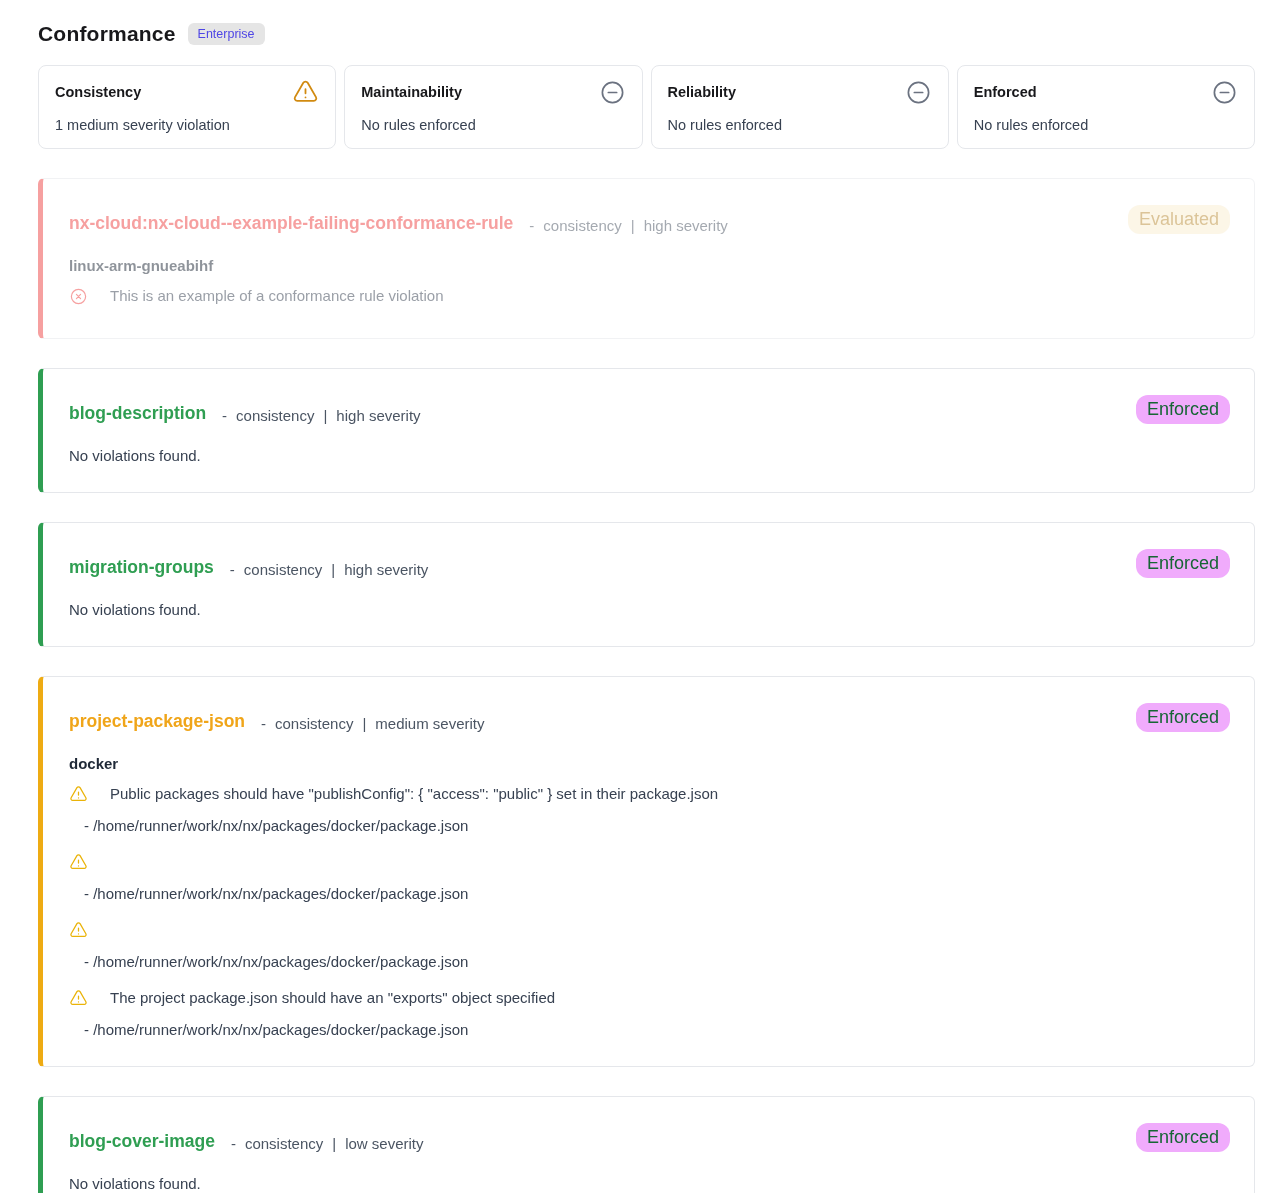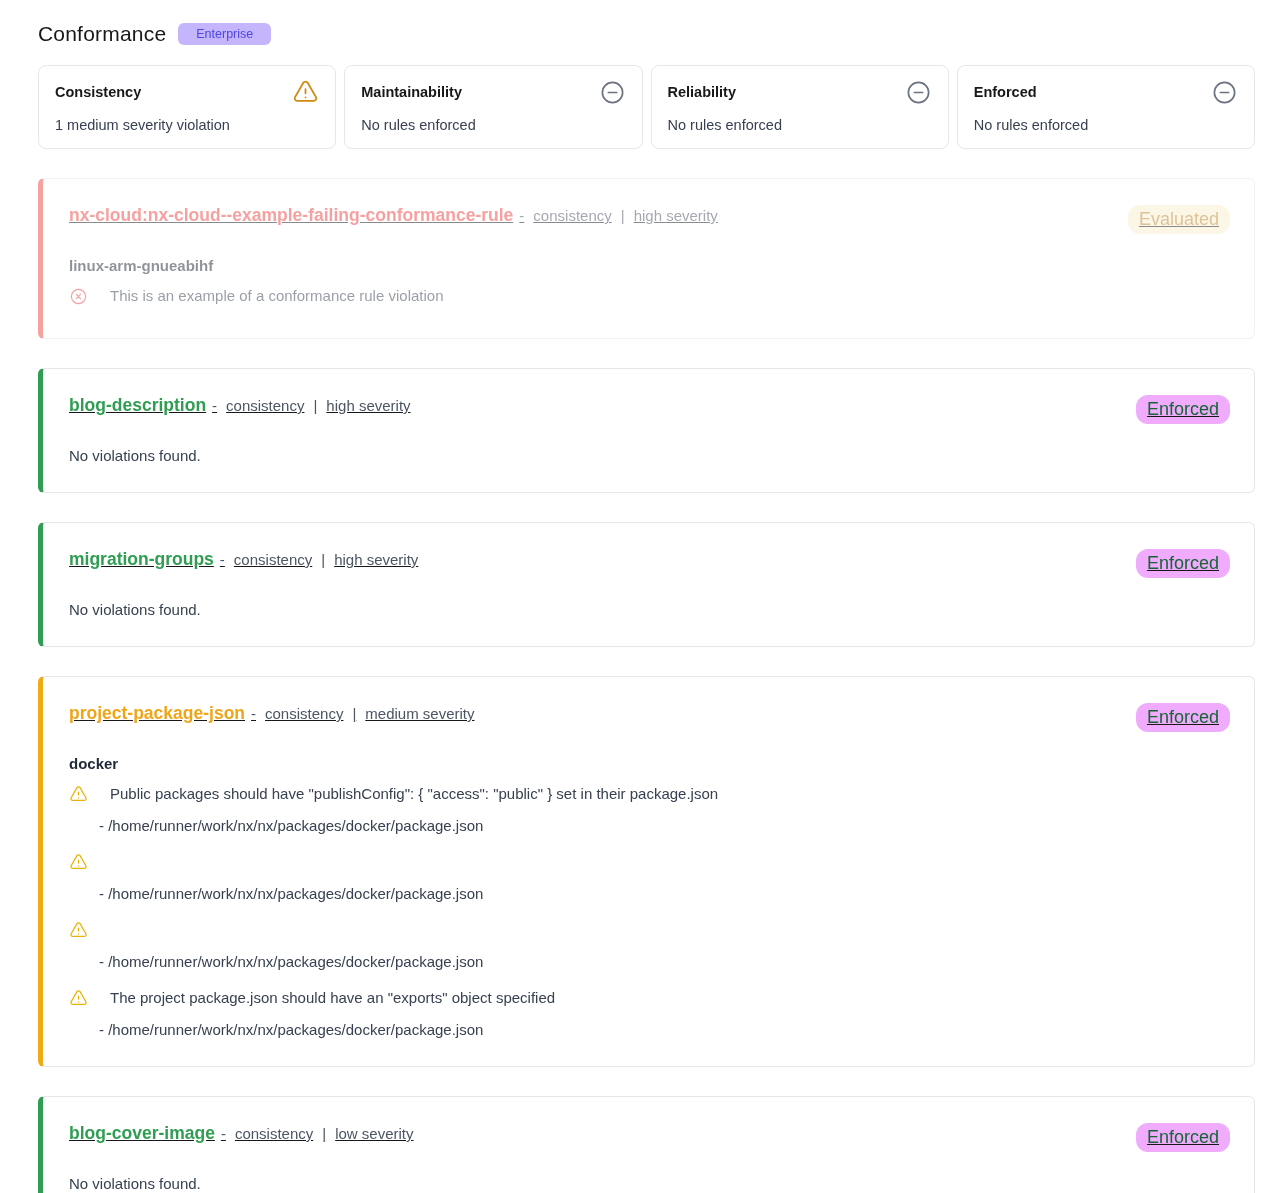--- a/index.html
+++ b/index.html
@@ -8,25 +8,25 @@
     width: 1287px;
     height: 1193px;
     font-family: "Liberation Sans", "DejaVu Sans", sans-serif;
     color: #18181b;
     overflow: hidden;
   }
   .container { padding: 22px 32px 0 38px; }
 
   
   .page-header { display: flex; align-items: center; gap: 12px; }
-  .page-title { font-size: 21px; font-weight: normal; color: #18181b; letter-spacing: .2px; }
+  .page-title { font-size: 21px; font-weight: bold; color: #18181b; letter-spacing: .2px; }
   .plan-badge {
-    background: #c4b5fd; color: #4f46e5;
+    background: #e5e5e5; color: #4f46e5;
     font-size: 12.5px; font-weight: 500;
-    padding: 4px 18px; border-radius: 6px;
+    padding: 4px 10px; border-radius: 6px;
   }
 
   
   .summary-grid {
     margin-top: 19px;
     display: grid; grid-template-columns: repeat(4, 1fr); gap: 8px;
   }
   .summary-card {
     height: 84px;
     border: 1px solid #e5e7eb; border-radius: 8px;
@@ -52,38 +52,38 @@
     border-radius: 6px;
     padding: 26px 24px 28px 26px;
     margin-top: 29px;
     background: #fff;
   }
   .rule-card.accent-red   { border-left-color: #ef4444; }
   .rule-card.accent-green { border-left-color: #2f9e52; }
   .rule-card.accent-amber { border-left-color: #eeab13; }
   .rule-card.faded { opacity: 0.5; }
 
-  .rule-head { display: flex; align-items: flex-start; gap: 6px; text-decoration: underline; }
+  .rule-head { display: flex; align-items: flex-end; gap: 16px; }
   .rule-name { font-size: 17.5px; font-weight: bold; cursor: pointer; }
   .name-red   { color: #ef4444; }
   .name-green { color: #2f9e52; }
   .name-amber { color: #f0a519; }
   .rule-meta { display: flex; align-items: center; gap: 9px; font-size: 15px; color: #4b5563; padding-top: 2px; }
   .rule-badge { margin-left: auto; font-size: 18px; padding: 4px 11px; border-radius: 12px; align-self: flex-start; }
   .badge-enforced  { background: #f0abfc; color: #166534; }
   .badge-evaluated { background: #faeed1; color: #b98a33; }
 
   .rule-body { margin-top: 23px; font-size: 15px; color: #374151; }
 
   .project-name { margin-top: 23px; font-size: 15px; font-weight: bold; color: #1f2937; }
 
   .violation-row { display: flex; align-items: flex-start; gap: 22px; margin-top: 13px; }
   .violation-row .vicon { width: 19px; height: 19px; flex: 0 0 auto; margin-top: 0px; }
   .violation-msg { font-size: 15px; color: #374151; }
-  .violation-path { margin-left: 30px; margin-top: 9px; font-size: 15px; color: #374151; }
+  .violation-path { margin-left: 15px; margin-top: 9px; font-size: 15px; color: #374151; }
   .violation-group { margin-bottom: 19px; }
   .violation-group:last-child { margin-bottom: 0; }
   .violations-list { margin-top: 2px; }
 </style>
 </head>
 <body>
 
 <svg width="0" height="0" style="position:absolute">
   <defs>
     <g id="tpl-warning-triangle" fill="none" stroke="currentColor" stroke-width="1.6" stroke-linecap="round" stroke-linejoin="round">

